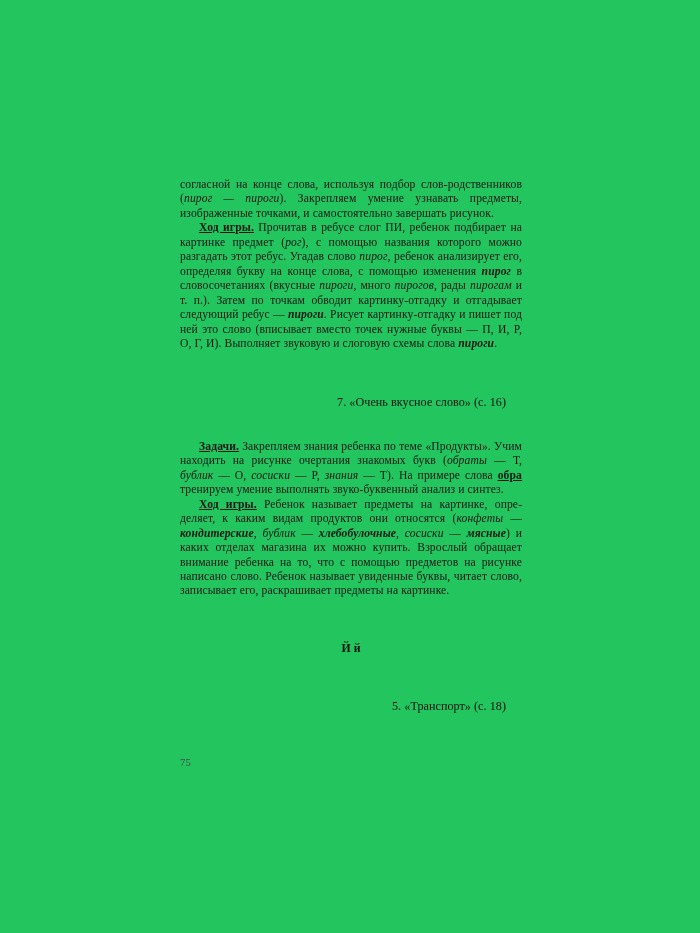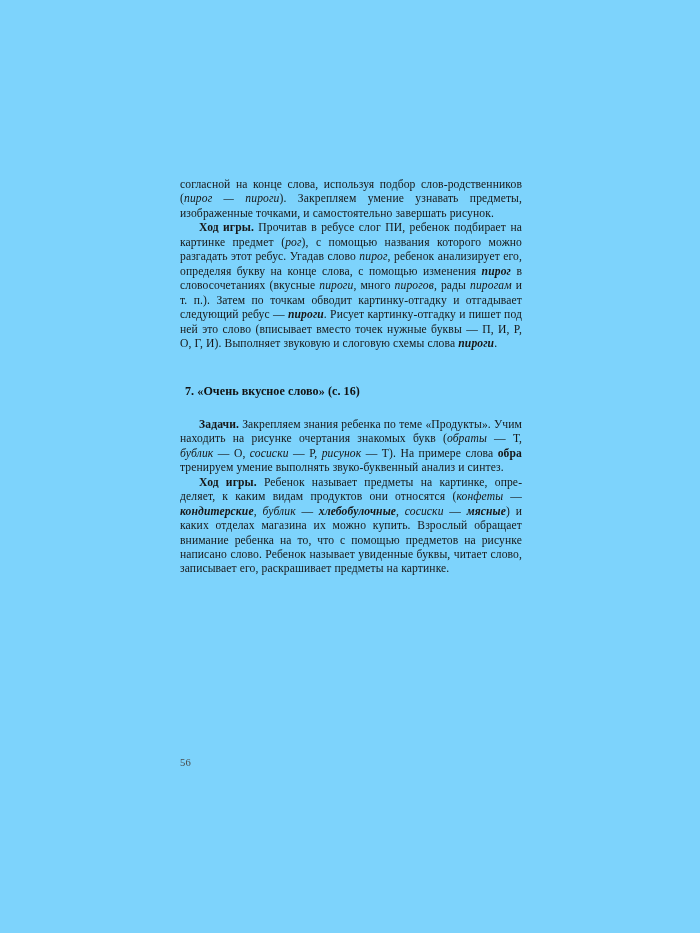--- a/index.html
+++ b/index.html
@@ -16,21 +16,21 @@
     font-family: "Liberation Serif", "DejaVu Serif", serif;
     color: #1a1a1a;
   }
 
   .page {
     position: absolute;
     left: 0;
     top: 0;
     width: 700px;
     height: 933px;
-    background: #7dd3fc;
+    background: #22c55e;
   }
 
   
   .textblock {
     position: absolute;
     left: 180px;
     top: 178px;
     width: 342px;
   }
 
@@ -47,45 +47,45 @@
 
   p.para.indent {
     text-indent: 19px;
   }
 
   p.para.cont {
     text-indent: 0;
   }
 
   h2.section-heading {
-    margin: 5px;
+    margin: 16px;
     font-size: 12.1px;
     line-height: 14.45px;
-    font-weight: bold;
-    text-align: left;
+    font-weight: normal;
+    text-align: right;
     color: #121212;
     letter-spacing: 0.005em;
   }
 
   h3.letter-heading {
     margin: 0;
     font-size: 11.8px;
     line-height: 14.45px;
     font-weight: bold;
     text-align: center;
     color: #121212;
   }
   .sp-before-h7   { height: 28px; }
   .sp-after-h7    { height: 14px; }
   .sp-before-letter { height: 42px; }
   .sp-after-letter  { height: 28px; }
   .sp-after-h5    { height: 14px; }
 
   i  { font-style: italic; }
-  b  { font-weight: bold; }
+  b  { font-weight: bold; text-decoration: underline; }
   .bi { font-weight: bold; font-style: italic; }
 
   .folio {
     position: absolute;
     left: 180px;
     top: 757px;
     font-size: 10.6px;
     line-height: 12px;
     color: #4a4a4a;
     letter-spacing: 0.02em;
@@ -101,30 +101,32 @@
     <p class="para cont">согласной на конце слова, используя подбор слов-родственни­ков (<i>пирог — пироги</i>). Закрепляем умение узнавать предметы, изображенные точками, и самостоятельно завершать рисунок.</p>
 
     <p class="para indent"><b>Ход игры.</b> Прочитав в ребусе слог ПИ, ребенок подбирает на картинке предмет (<i>рог</i>), с помощью названия которого мож­но разгадать этот ребус. Угадав слово <i>пирог</i>, ребенок анализи­рует его, определяя букву на конце слова, с помощью изменения <span class="bi">пирог</span> в словосочетаниях (вкусные <i>пироги</i>, много <i>пирогов</i>, рады <i>пирогам</i> и т. п.). Затем по точкам обводит картинку-отгадку и от­гадывает следующий ребус — <span class="bi">пироги</span>. Рисует картинку-отгад­ку и пишет под ней это слово (вписывает вместо точек нужные буквы — П, И, Р, О, Г, И). Выполняет звуковую и слоговую схемы слова <span class="bi">пироги</span>.</p>
 
     <div class="sp-before-h7"></div>
 
     <h2 class="section-heading">7. «Очень вкусное слово» (с. 16)</h2>
 
     <div class="sp-after-h7"></div>
 
-    <p class="para indent"><b>Задачи.</b> Закрепляем знания ребенка по теме «Продукты». Учим находить на рисунке очертания знакомых букв (<i>обра­ты</i> — Т, <i>бублик</i> — О, <i>сосиски</i> — Р, <i>рисунок</i> — Т). На примере слова <b>обра</b> тренируем умение выполнять звуко-буквенный ана­лиз и синтез.</p>
+    <p class="para indent"><b>Задачи.</b> Закрепляем знания ребенка по теме «Продукты». Учим находить на рисунке очертания знакомых букв (<i>обра­ты</i> — Т, <i>бублик</i> — О, <i>сосиски</i> — Р, <i>знания</i> — Т). На примере слова <b>обра</b> тренируем умение выполнять звуко-буквенный ана­лиз и синтез.</p>
 
     <p class="para indent"><b>Ход игры.</b> Ребенок называет предметы на картинке, опре­деляет, к каким видам продуктов они относятся (<i>конфеты</i> — <span class="bi">кондитерские</span>, <i>бублик</i> — <span class="bi">хлебобулочные</span>, <i>сосиски</i> — <span class="bi">мясные</span>) и каких отделах магазина их можно купить. Взрослый обра­щает внимание ребенка на то, что с помощью предметов на рисунке написано слово. Ребенок называет увиденные буквы, читает слово, записывает его, раскрашивает предметы на кар­тинке.</p>
 
     <div class="sp-before-letter"></div>
 
+    <h3 class="letter-heading">Й й</h3>
 
     <div class="sp-after-letter"></div>
 
+    <h2 class="section-heading">5. «Транспорт» (с. 18)</h2>
 
     <div class="sp-after-h5"></div>
 
 
   </div>
 
-  <div class="folio">56</div>
+  <div class="folio">75</div>
 
 </div>
 
 </body></html>

